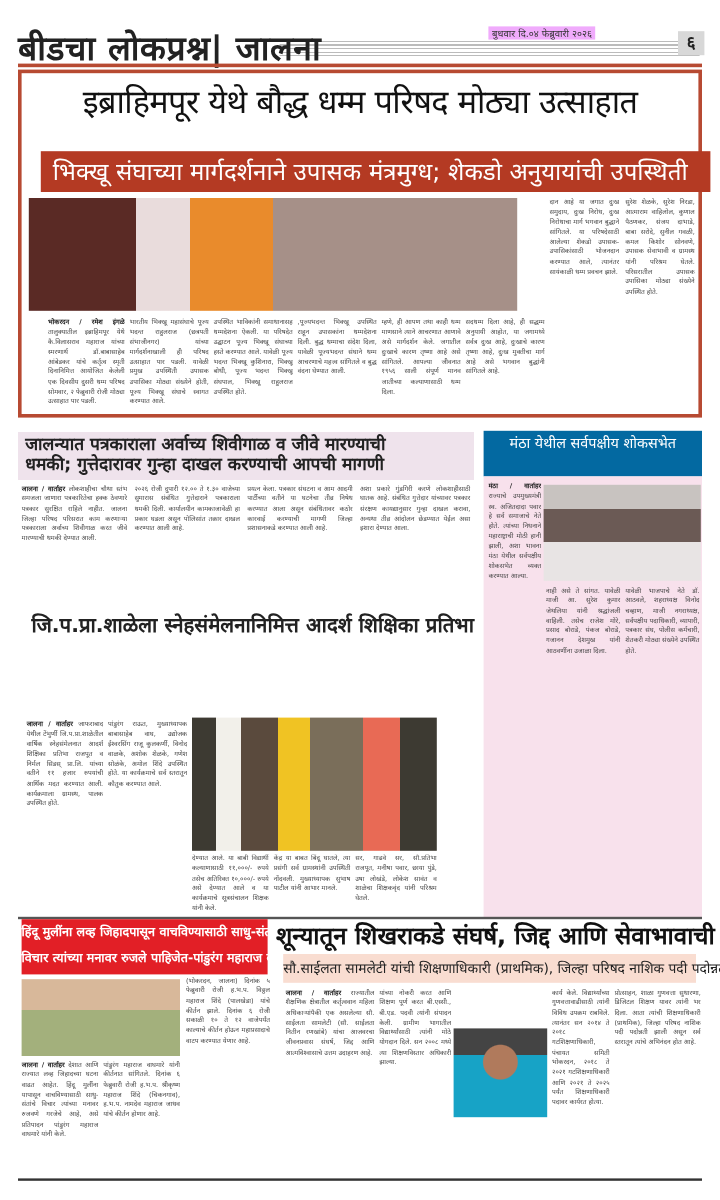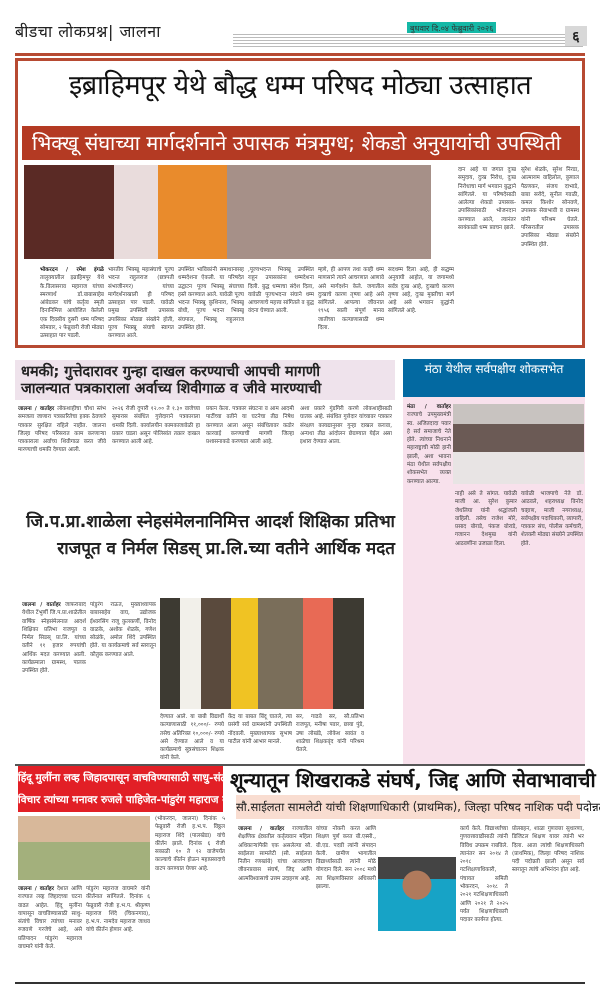--- a/index.html
+++ b/index.html
@@ -1,26 +1,26 @@
 <!DOCTYPE html>
 <html><head>
 <meta charset="utf-8">
 <style>
 *{box-sizing:border-box;margin:0;padding:0}
 body{width:600px;height:1000px;background:#fff;font-family:"DejaVu Sans",sans-serif;position:relative;overflow:hidden;color:#222}
 .abs{position:absolute}
 .mast{left:15px;top:18px;width:570px;height:32px}
-.mast .name{position:absolute;left:0;top:2px;font-size:16px;font-weight:normal;color:#222;letter-spacing:0.5px}
+.mast .name{position:absolute;left:0;top:2px;font-size:28px;font-weight:bold;color:#222;letter-spacing:0.5px}
 .mast .lines{position:absolute;left:218px;top:14px;width:350px;height:16px;background:repeating-linear-gradient(#fff 0 2px,#bbb 2px 3px)}
-.mast .date{position:absolute;left:392px;top:4px;font-size:8px;color:#333;background:#14b8a6;padding:0 3px}
+.mast .date{position:absolute;left:392px;top:4px;font-size:8px;color:#333;background:#f0abfc;padding:0 3px}
 .mast .pg{position:absolute;left:550px;top:8px;width:22px;height:20px;background:#d8d8d8;font-size:14px;font-weight:bold;text-align:center;line-height:20px}
 .redrule{left:15px;top:53px;width:570px;height:3px;background:#b74a32}
 .lead{left:15px;top:58px;width:570px;height:290px;border:3px solid #b74a32}
 .lead .h1{position:absolute;left:0;top:4px;width:100%;text-align:center;font-size:27px;font-weight:normal;letter-spacing:-0.5px;color:#111}
-.lead .sub{position:absolute;left:4px;top:65px;width:558px;height:34px;background:#b43a23;color:#fff;font-size:20px;line-height:34px;padding-left:10px;white-space:nowrap;overflow:hidden}
+.lead .sub{position:absolute;left:16px;top:65px;width:558px;height:34px;background:#b43a23;color:#fff;font-size:20px;line-height:34px;padding-left:10px;white-space:nowrap;overflow:hidden}
 .photo{position:absolute;overflow:hidden}
 .ph1{left:24px;top:49px;width:407px;height:95px;background:linear-gradient(90deg,#5a2a25 0 22%,#e9dcdc 22% 33%,#e98b2c 33% 50%,#a69088 50% 100%)}
 .col{position:absolute;font-size:5.5px;line-height:8.3px;color:#444;overflow:hidden;text-align:justify}
 .col .by{font-weight:bold;color:#222}
 .mid-h{left:15px;top:360px;width:380px;height:40px;background:#efe3ec;padding:3px 6px}
 .mid-h div{font-size:14.5px;font-weight:bold;color:#222;line-height:17px;white-space:nowrap}
 .pink{left:403px;top:359px;width:182px;height:38px;background:#0369a1;color:#fff;font-size:12px;font-weight:normal;text-align:center;line-height:17px;padding-top:2px;white-space:nowrap}
 .pinkbox{left:403px;top:397px;width:182px;height:368px;background:#f8e1ec}
 .ph2{left:50px;top:7px;width:131px;height:80px;background:linear-gradient(#c8c3c0 0 25%,#6b5a55 25% 60%,#e8e4e4 60% 100%)}
 .sec3h{left:15px;top:509px;width:380px;text-align:right}
@@ -54,41 +54,40 @@
   <div class="col" style="left:90px;top:204px;width:66px;height:78px">भारतीय भिक्खू महासंघाचे पूज्य भदन्त राहुलराज (छत्रपती संभाजीनगर) यांच्या मार्गदर्शनाखाली ही परिषद उत्साहात पार पडली. यावेळी प्रमुख उपस्थिती उपासक उपासिका मोठ्या संख्येने होती, पूज्य भिक्खू संघाचे स्वागत करण्यात आले.</div>
   <div class="col" style="left:160px;top:204px;width:66px;height:78px">उपस्थित भाविकांनी समाधानासह धम्मदेशना ऐकली. या परिषदेत उद्घाटन पूज्य भिक्खू संघाच्या हस्ते करण्यात आले. यावेळी पूज्य भदन्त भिक्खू कुशिनारा, भिक्खू बोधी, पूज्य भदन्त भिक्खू संघपाल, भिक्खू राहुलराज उपस्थित होते.</div>
   <div class="col" style="left:230px;top:204px;width:66px;height:78px">,पूज्यभदन्त भिक्खू उपस्थित राहून उपासकांना धम्मदेशना दिली. बुद्ध धम्माचा संदेश दिला, यावेळी पूज्यभदन्त संघाने धम्म आचरणाचे महत्त्व सांगितले व बुद्ध वंदना घेण्यात आली.</div>
   <div class="col" style="left:300px;top:204px;width:66px;height:78px">म्हणे, ही आपण तथा काही धम्म माणसाने त्याने आचरणात आणावे असे मार्गदर्शन केले. जगातील दुःखाचे कारण तृष्णा आहे असे सांगितले. आपल्या जीवनात १९५६ साली संपूर्ण मानव जातीच्या कल्याणासाठी धम्म दिला.</div>
   <div class="col" style="left:370px;top:204px;width:66px;height:78px">सदधम्म दिला आहे, ही सद्धम्म अनुयायी आहोत, या जगामध्ये सर्वत्र दुःख आहे, दुःखाचे कारण तृष्णा आहे, दुःख मुक्तीचा मार्ग आहे असे भगवान बुद्धांनी सांगितले आहे.</div>
   <div class="col" style="left:440px;top:104px;width:58px;height:178px">दान आहे या जगात दुःख समुदाय, दुःख निरोध, दुःख निरोधाचा मार्ग भगवान बुद्धाने सांगितले. या परिषदेसाठी आलेल्या शेकडो उपासक-उपासिकांसाठी भोजनदान करण्यात आले, त्यानंतर सायंकाळी धम्म प्रवचन झाले.</div>
   <div class="col" style="left:503px;top:104px;width:58px;height:178px">सुरेश शेळके, सुरेश निरडा, आत्माराम वाहिलोल, कुणाल पैठणकर, संजय दाभाडे, बाबा सरोदे, सुनील गवळी, कमल किशोर सोनवणे, उपासक सेवाभावी व ग्रामस्थ यांनी परिश्रम घेतले. परिसरातील उपासक उपासिका मोठ्या संख्येने उपस्थित होते.</div>
 </div>
 
 <div class="abs mid-h">
+  <div>जालन्यात पत्रकाराला अर्वाच्य शिवीगाळ व जीवे मारण्याची</div>
   <div>धमकी; गुत्तेदारावर गुन्हा दाखल करण्याची आपची मागणी</div>
-  <div>जालन्यात पत्रकाराला अर्वाच्य शिवीगाळ व जीवे मारण्याची</div>
 </div>
 <div class="col" style="left:18px;top:404px;width:88px;height:100px"><span class="by">जालना / वार्ताहर</span> <span>लोकशाहीचा चौथा स्तंभ समजला जाणारा पत्रकारितेचा हक्क ठेवणारे पत्रकार सुरक्षित राहिले नाहीत. जालना जिल्हा परिषद परिसरात काम करणाऱ्या पत्रकाराला अर्वाच्य शिवीगाळ करत जीवे मारण्याची धमकी देण्यात आली.</span></div>
 <div class="col" style="left:112px;top:404px;width:88px;height:100px">२०२६ रोजी दुपारी १२.०० ते १.३० वाजेच्या सुमारास संबंधित गुत्तेदाराने पत्रकाराला धमकी दिली. कार्यालयीन कामकाजावेळी हा प्रकार घडला असून पोलिसांत तक्रार दाखल करण्यात आली आहे.</div>
 <div class="col" style="left:206px;top:404px;width:88px;height:100px">प्रयत्न केला. पत्रकार संघटना व आम आदमी पार्टीच्या वतीने या घटनेचा तीव्र निषेध करण्यात आला असून संबंधितावर कठोर कारवाई करण्याची मागणी जिल्हा प्रशासनाकडे करण्यात आली आहे.</div>
 <div class="col" style="left:300px;top:404px;width:92px;height:100px">अशा प्रकारे गुंडगिरी करणे लोकशाहीसाठी घातक आहे. संबंधित गुत्तेदार यांच्यावर पत्रकार संरक्षण कायद्यानुसार गुन्हा दाखल करावा, अन्यथा तीव्र आंदोलन छेडण्यात येईल असा इशारा देण्यात आला.</div>
 
 <div class="abs pink">
   <div>मंठा येथील सर्वपक्षीय शोकसभेत</div>
 </div>
 <div class="abs pinkbox">
   <div class="col" style="left:4px;top:5px;width:44px;height:360px"><span class="by">मंठा / वार्ताहर</span> <span>राज्याचे उपमुख्यमंत्री स्व. अजितदादा पवार हे सर्व समाजाचे नेते होते. त्यांच्या निधनाने महाराष्ट्राची मोठी हानी झाली, अशा भावना मंठा येथील सर्वपक्षीय शोकसभेत व्यक्त करण्यात आल्या.</span></div>
   <div class="photo ph2"></div>
   <div class="col" style="left:52px;top:92px;width:62px;height:272px">नाही असे ते सांगत. यावेळी माजी आ. सुरेश कुमार जेथलिया यांनी श्रद्धांजली वाहिली. तसेच राजेश मोरे, प्रसाद बोराडे, पंकज बोराडे, गजानन देशमुख यांनी आठवणींना उजाळा दिला.</div>
   <div class="col" style="left:118px;top:92px;width:62px;height:272px">यावेळी भाजपाचे नेते डॉ. आठवले, शहराध्यक्ष विनोद चव्हाण, माजी नगराध्यक्ष, सर्वपक्षीय पदाधिकारी, व्यापारी, पत्रकार संघ, पोलीस कर्मचारी, शेतकरी मोठ्या संख्येने उपस्थित होते.</div>
 </div>
 
 <div class="abs sec3h">
   <div class="a">जि.प.प्रा.शाळेला स्नेहसंमेलनानिमित्त आदर्श शिक्षिका प्रतिभा</div>
-  <div class="b">राजपूत व निर्मल सिडस् प्रा.लि.च्या वतीने आर्थिक मदत</div>
 </div>
 <div class="col" style="left:22px;top:600px;width:64px;height:160px"><span class="by">जालना / वार्ताहर</span> <span>जाफराबाद येथील टेंभुर्णी जि.प.प्रा.शाळेतील वार्षिक स्नेहसंमेलनात आदर्श शिक्षिका प्रतिभा राजपूत व निर्मल सिडस् प्रा.लि. यांच्या वतीने ११ हजार रुपयांची आर्थिक मदत करण्यात आली. कार्यक्रमाला ग्रामस्थ, पालक उपस्थित होते.</span></div>
 <div class="col" style="left:90px;top:600px;width:66px;height:160px">पांडुरंग राऊत, मुख्याध्यापक बाबासाहेब वाघ, उद्योजक ईश्वरसिंग राजू कुलकर्णी, विनोद वाळके, अशोक शेळके, गणेश सोळंके, अमोल शिंदे उपस्थित होते. या कार्यक्रमाचे सर्व स्तरातून कौतुक करण्यात आले.</div>
 <div class="photo ph3"></div>
 <div class="col" style="left:160px;top:712px;width:64px;height:50px">देण्यात आले. या बाबी विद्यार्थी कल्याणासाठी ११,०००/- रुपये तसेच अतिरिक्त १०,०००/- रुपये असे देण्यात आले व या कार्यक्रमाचे सूत्रसंचालन शिक्षक यांनी केले.</div>
 <div class="col" style="left:228px;top:712px;width:64px;height:50px">केंद्र या बाबत बिंदू घातले, त्या प्रसंगी सर्व ग्रामस्थांनी उपस्थिती नोंदवली. मुख्याध्यापक सुभाष पाटील यांनी आभार मानले.</div>
 <div class="col" style="left:296px;top:712px;width:68px;height:50px">सर, गाढवे सर, सौ.प्रतिभा राजपूत, मनीषा पवार, छाया पुंडे, उषा लोखंडे, लोकेश सावंत व शाळेचा शिक्षकवृंद यांनी परिश्रम घेतले.</div>
 
 <div class="abs bluerule"></div>
 

